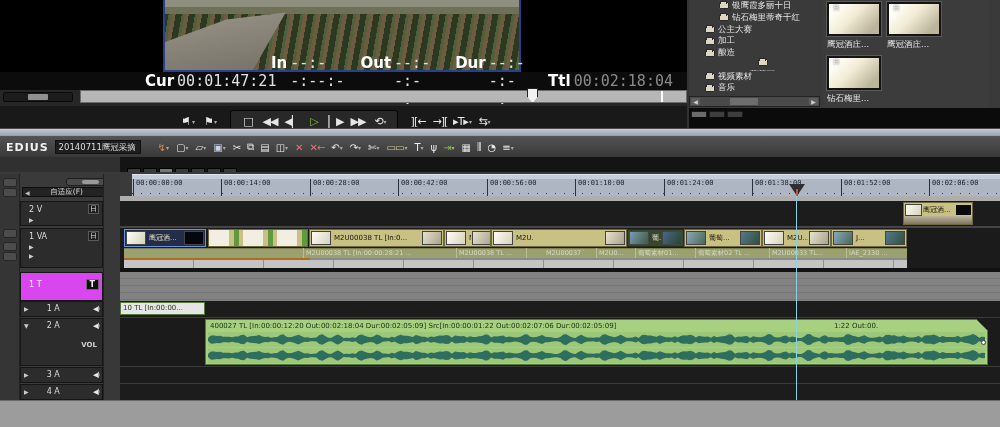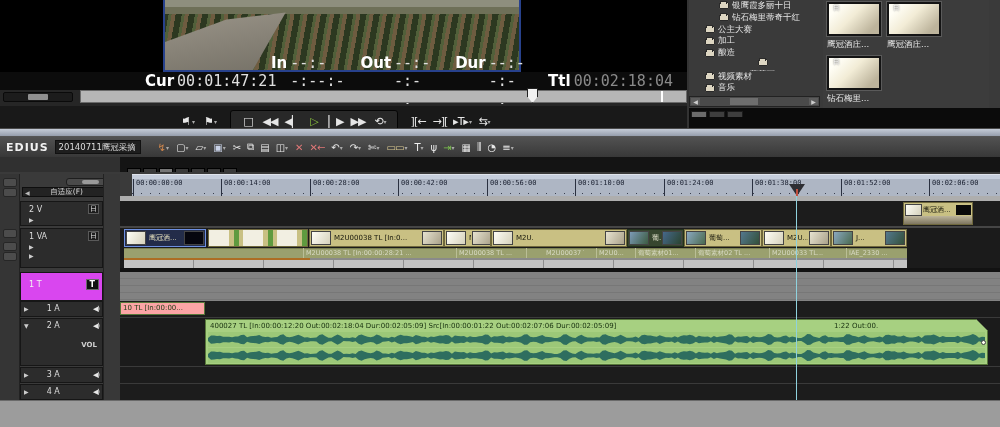--- a/index.html
+++ b/index.html
@@ -147,21 +147,21 @@
   
   .v2clip { position:absolute; left:783px; top:1px; width:70px; height:23px; border:1px solid #6f683d; }
   .v2top { height:13px; background:#c9c083; display:flex; align-items:center; overflow:hidden; }
   .v2top::before { content:""; width:15px; height:10px; margin:0 1px; border:1px solid #444;
     background:linear-gradient(120deg,#fdfdf6,#d6d2bc); flex:0 0 auto; }
   .v2top::after { content:""; width:15px; height:10px; margin:0 1px; background:#0a0a0a; flex:0 0 auto; }
   .v2top .lbl { flex:1; font-size:7px; color:#15150a; white-space:nowrap; overflow:hidden; }
   .v2bot { height:8px; background:linear-gradient(#bcb49a,#7e7660); }
 
   
-  .a1clip { position:absolute; left:0; top:1px; width:85px; height:13px; background:#fca5a5;
+  .a1clip { position:absolute; left:0; top:1px; width:85px; height:13px; background:#e5e5e5;
     border:1px solid #57783a; font-size:7px; color:#1c3a14; padding:1px 9px 0 2px; white-space:nowrap; overflow:hidden; }
   .a2clip { position:absolute; left:85px; top:1px; width:783px; height:46px; background:#a7d081;
     border:1px solid #57783a; clip-path:polygon(0 0,771px 0,783px 12px,783px 46px,0 46px); }
   .a2hdr { height:12px; font-size:7px; color:#17300f; padding:2px 0 0 4px; white-space:nowrap; overflow:hidden; position:relative; }
   .a2frag { position:absolute; left:628px; top:2px; font-size:7px; color:#17300f; }
   .band { position:relative; height:15px; margin:0 2px 1px 2px; background:#9cc878; overflow:hidden; }
   .band svg { position:absolute; left:0; top:0; }
   .fadedot { position:absolute; right:1px; top:20px; width:5px; height:5px; border:1px solid #444;
     border-radius:50%; background:#fffef0; }
 

